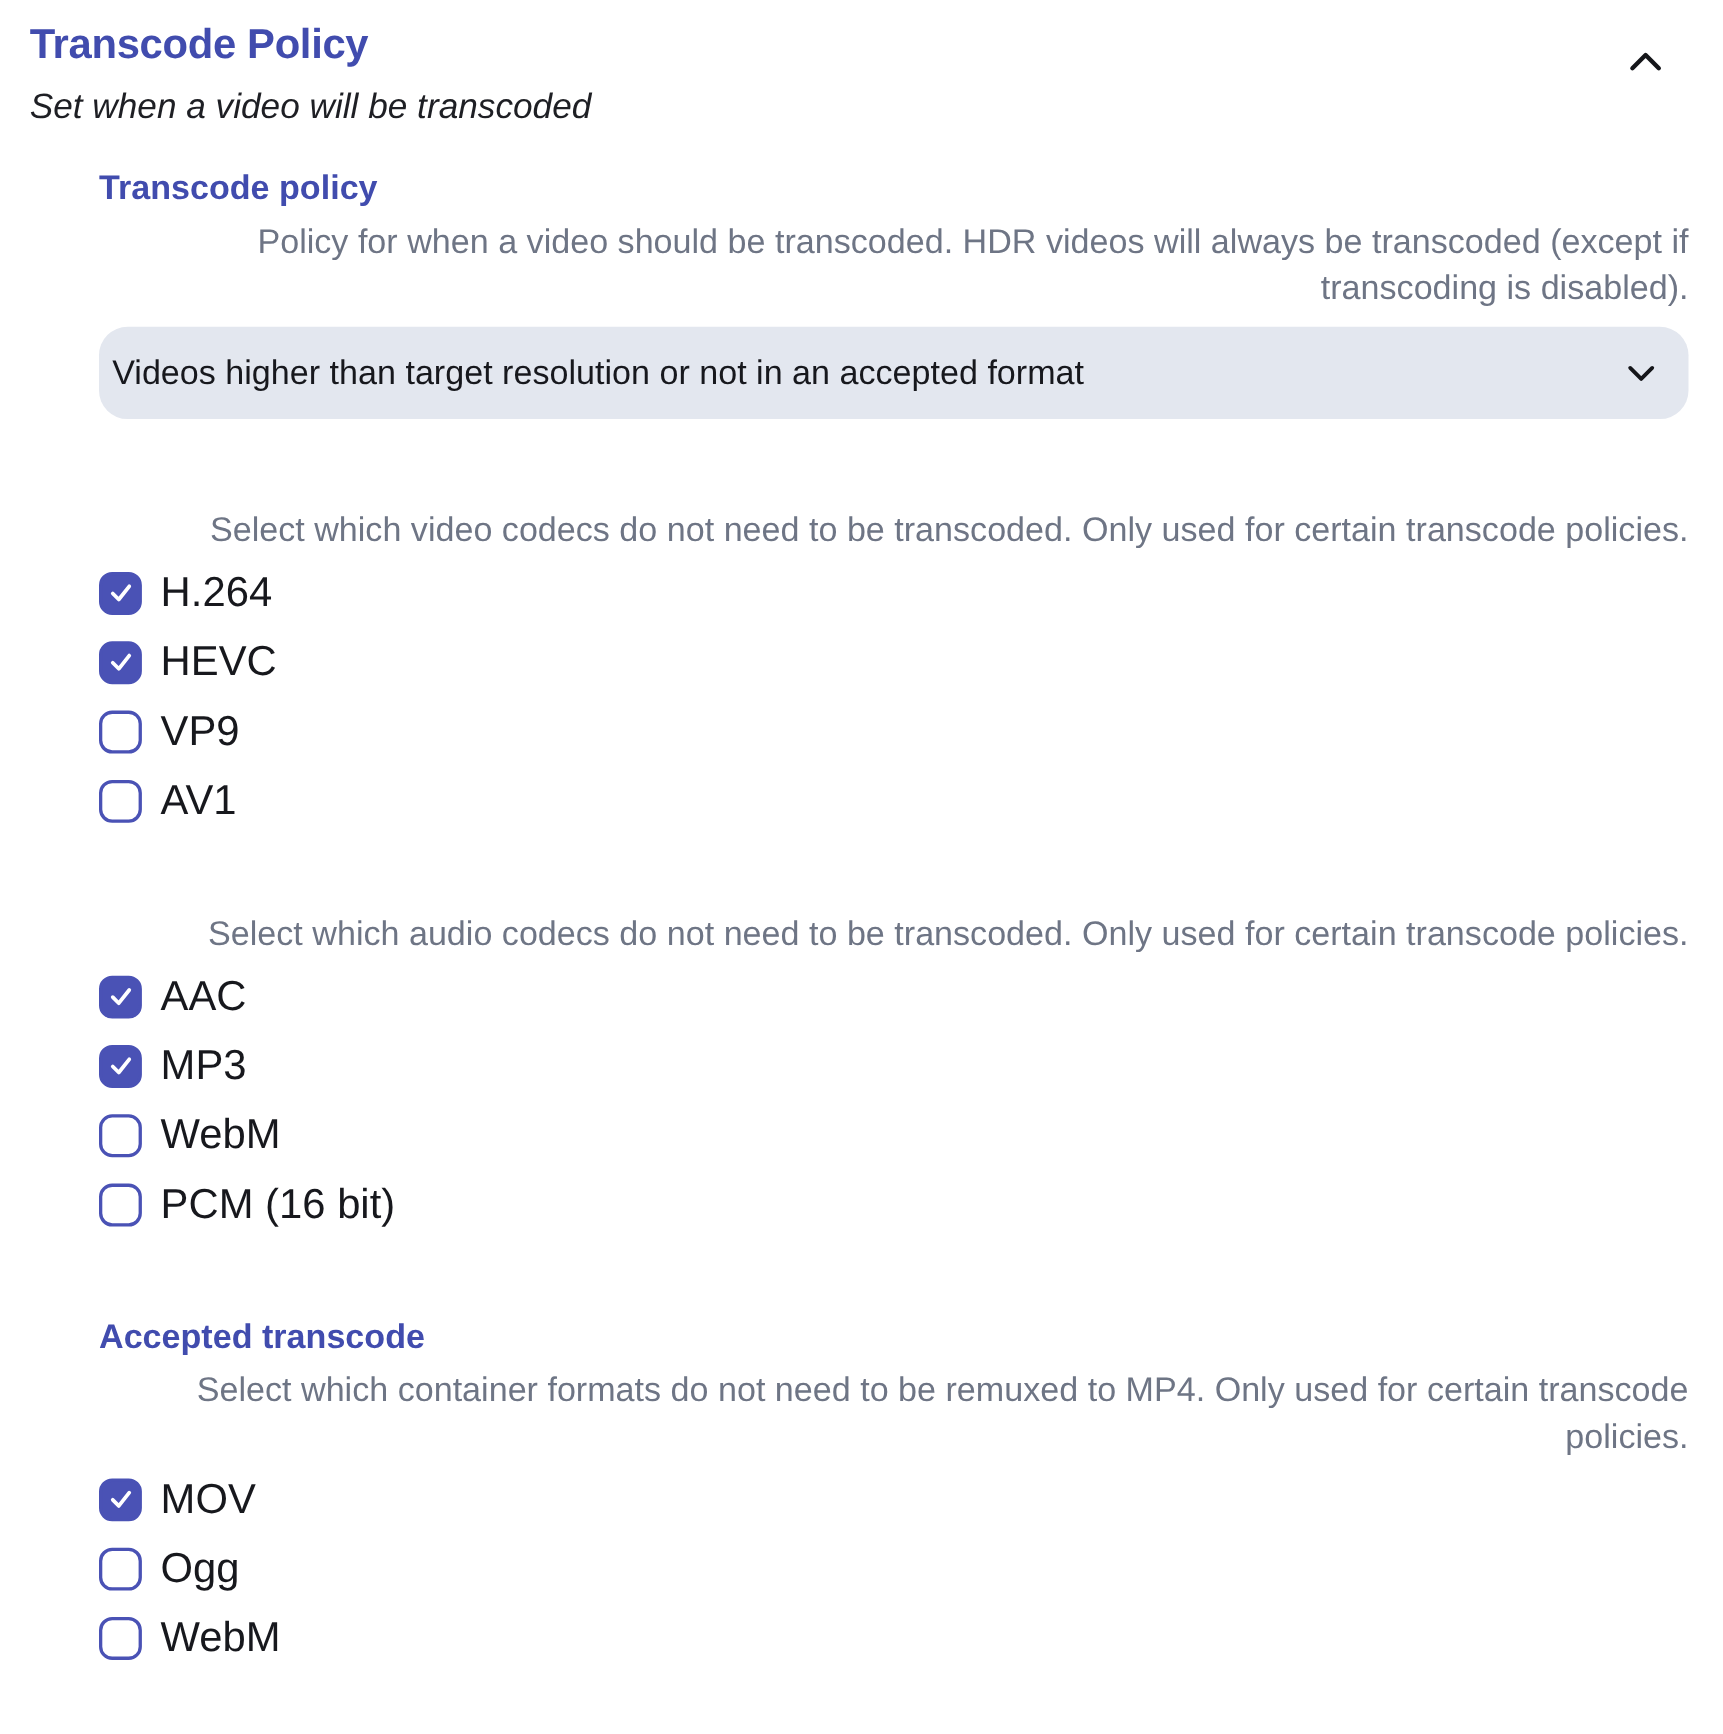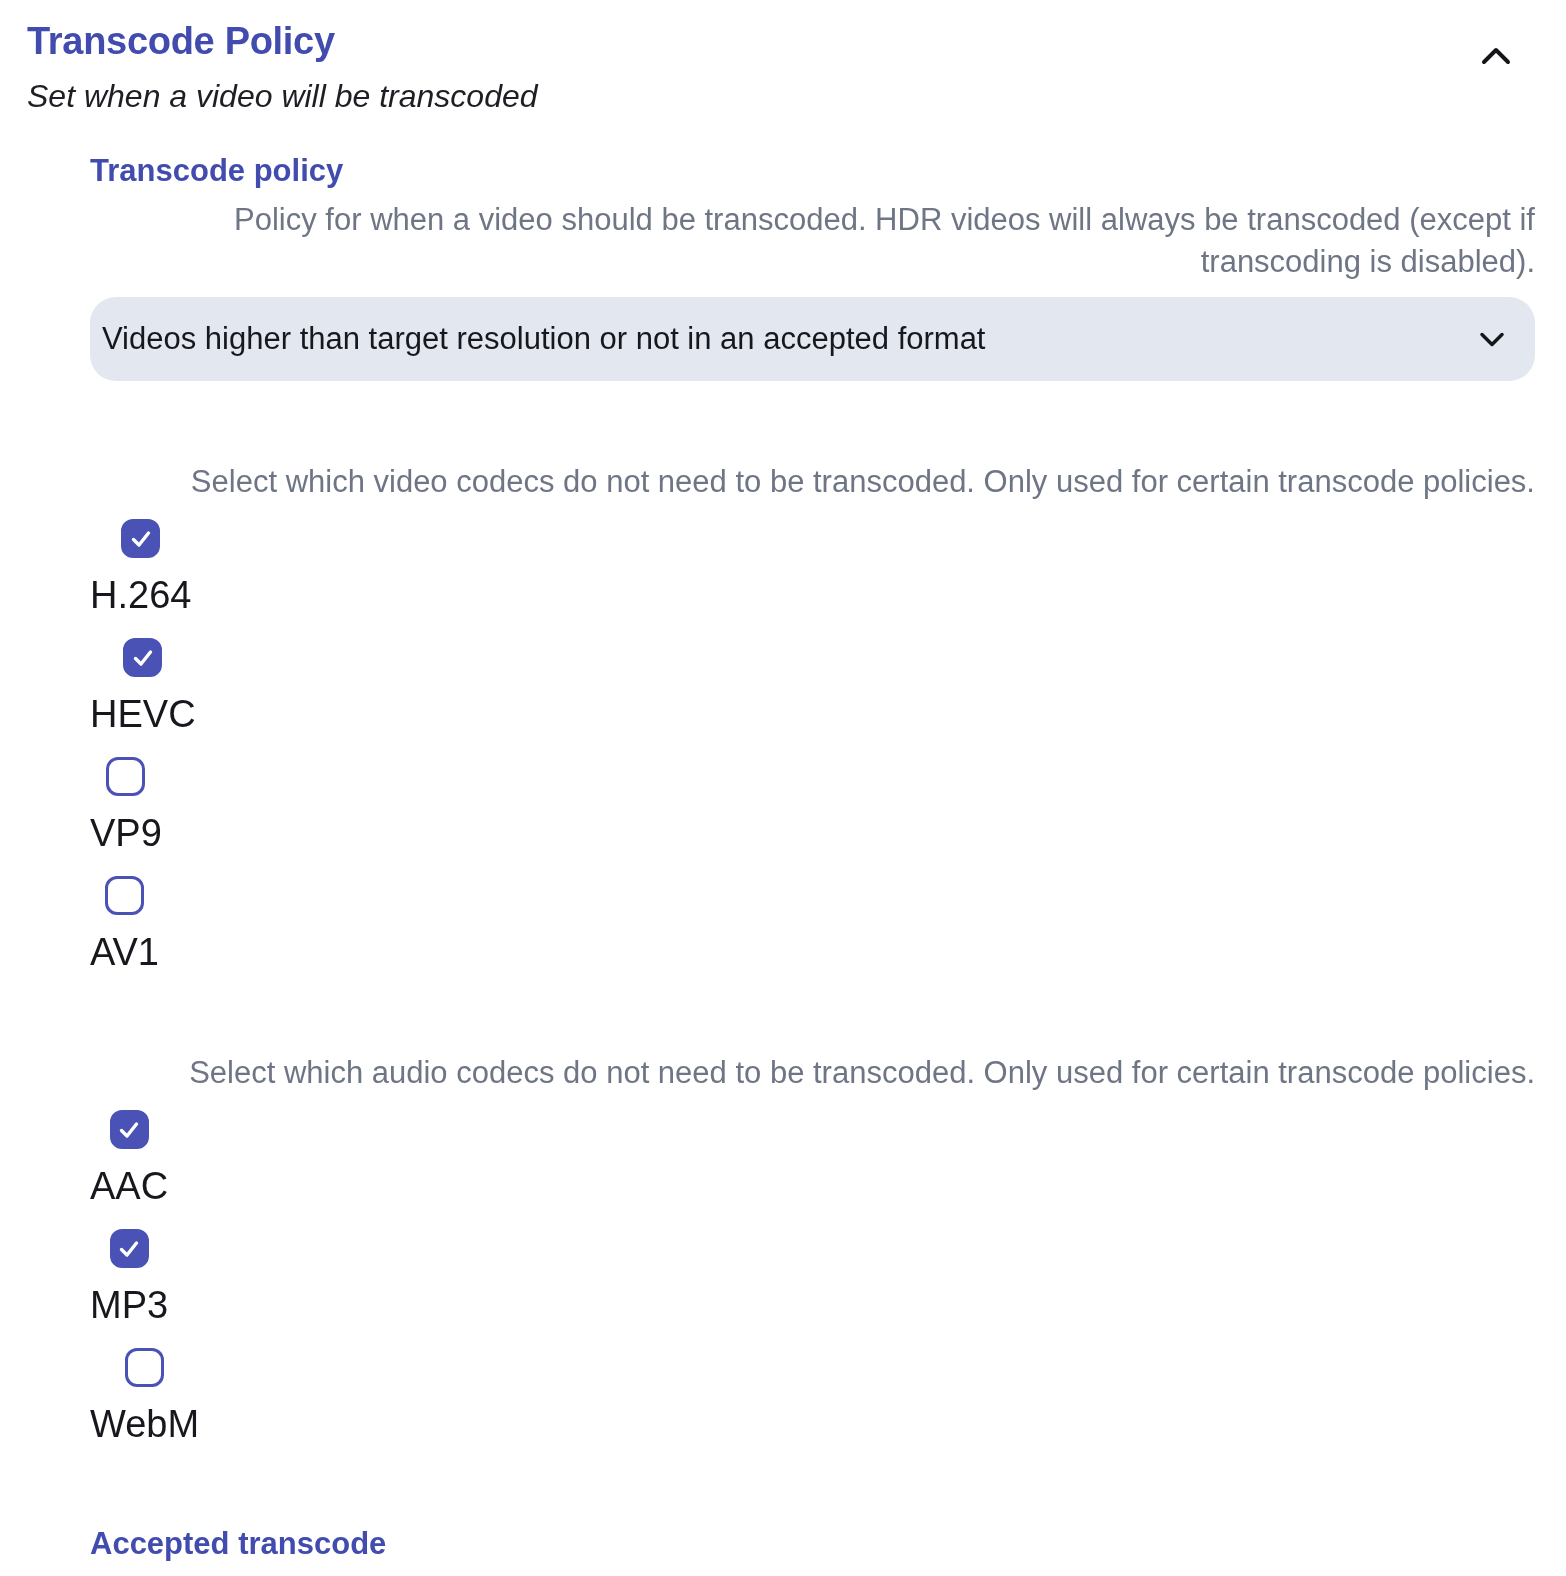--- a/index.html
+++ b/index.html
@@ -43,21 +43,21 @@
     margin-top:14px;width:1445px;height:84px;
     background:var(--select_bg);border-radius:26px;
     display:flex;align-items:center;justify-content:space-between;
     padding:0 30px 0 12px;cursor:pointer;
   }
   .select-value{font-size:31px;color:var(--text_dark);}
   .select-chevron{flex:0 0 auto;margin-left:20px;}
   .options{margin-top:16px;}
   .option{
     display:flex;align-items:center;gap:17px;
-    margin-top:23px;cursor:pointer;width:max-content;flex-direction:column;
+    margin-top:23px;cursor:pointer;width:max-content;
   }
   .option:first-child{margin-top:0;}
   .checkbox{
     width:39px;height:39px;flex:0 0 auto;
     border:3.5px solid var(--checkbox);border-radius:12px;
     background:#ffffff;display:flex;align-items:center;justify-content:center;
   }
   .checkbox.checked{background:var(--checkbox);border-color:var(--checkbox);}
   .checkbox .check{display:none;}
   .checkbox.checked .check{display:block;}
@@ -143,25 +143,32 @@
               </svg>
           </span>
           <span class="option-label">MP3</span>
         </label>
         <label class="option">
           <span class="checkbox">
             
           </span>
           <span class="option-label">WebM</span>
         </label>
+        <label class="option">
+          <span class="checkbox">
+            
+          </span>
+          <span class="option-label">PCM (16 bit)</span>
+        </label>
       </div>
     </section>
 
     <section class="setting">
       <h2 class="setting-label">Accepted transcode</h2>
+      <p class="setting-desc">Select which container formats do not need to be remuxed to MP4. Only used for certain transcode policies.</p>
       <div class="options">
         <label class="option">
           <span class="checkbox checked">
             <svg class="check" width="24" height="24" viewBox="0 0 24 24">
                 <path d="M4.5 12.5 L10 18 L19.5 6" fill="none" stroke="#ffffff" stroke-width="3.4" stroke-linecap="round" stroke-linejoin="round"></path>
               </svg>
           </span>
           <span class="option-label">MOV</span>
         </label>
         <label class="option">

